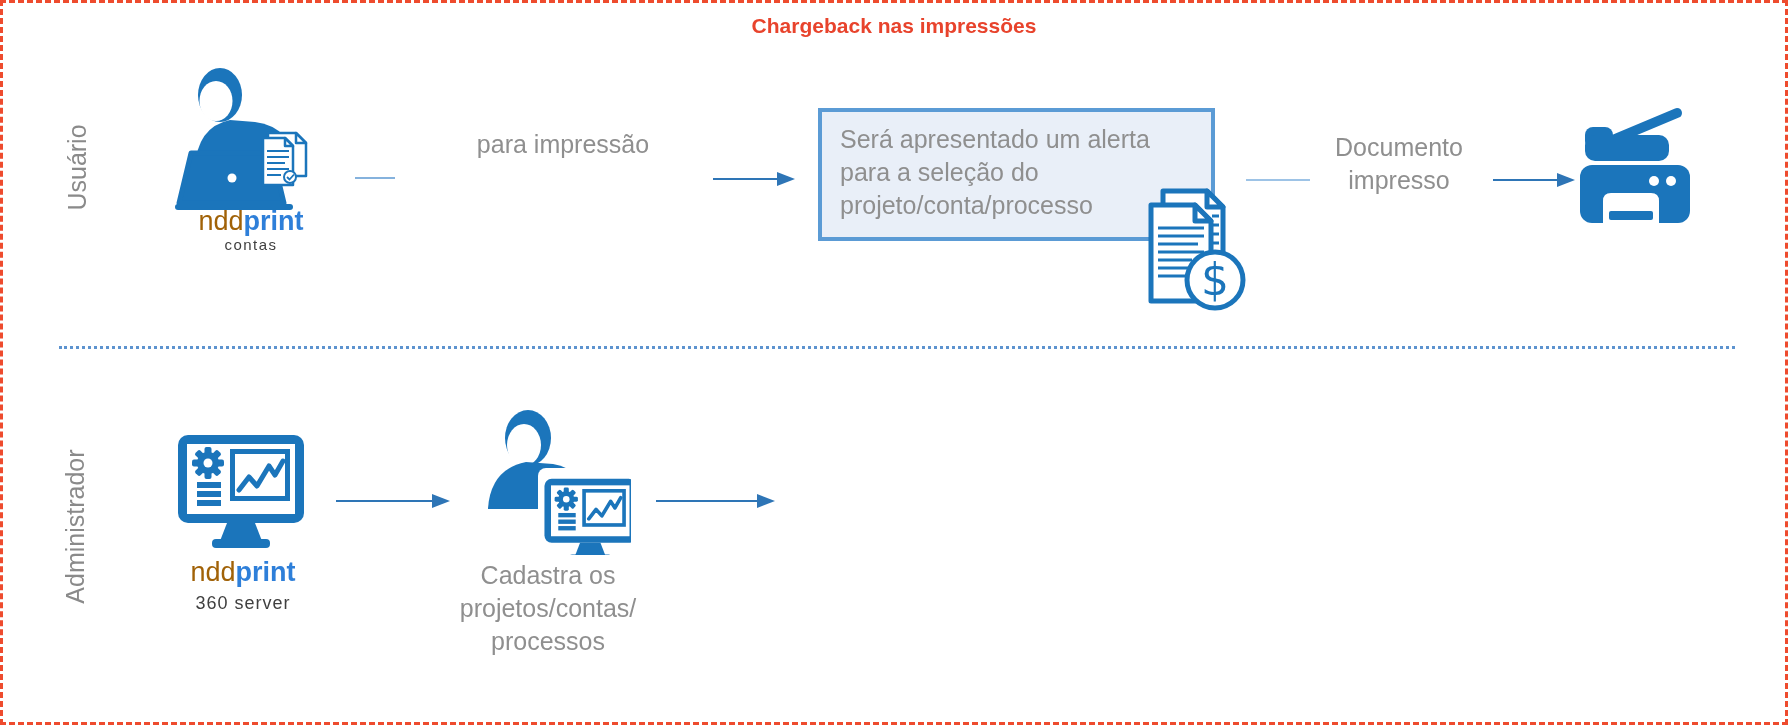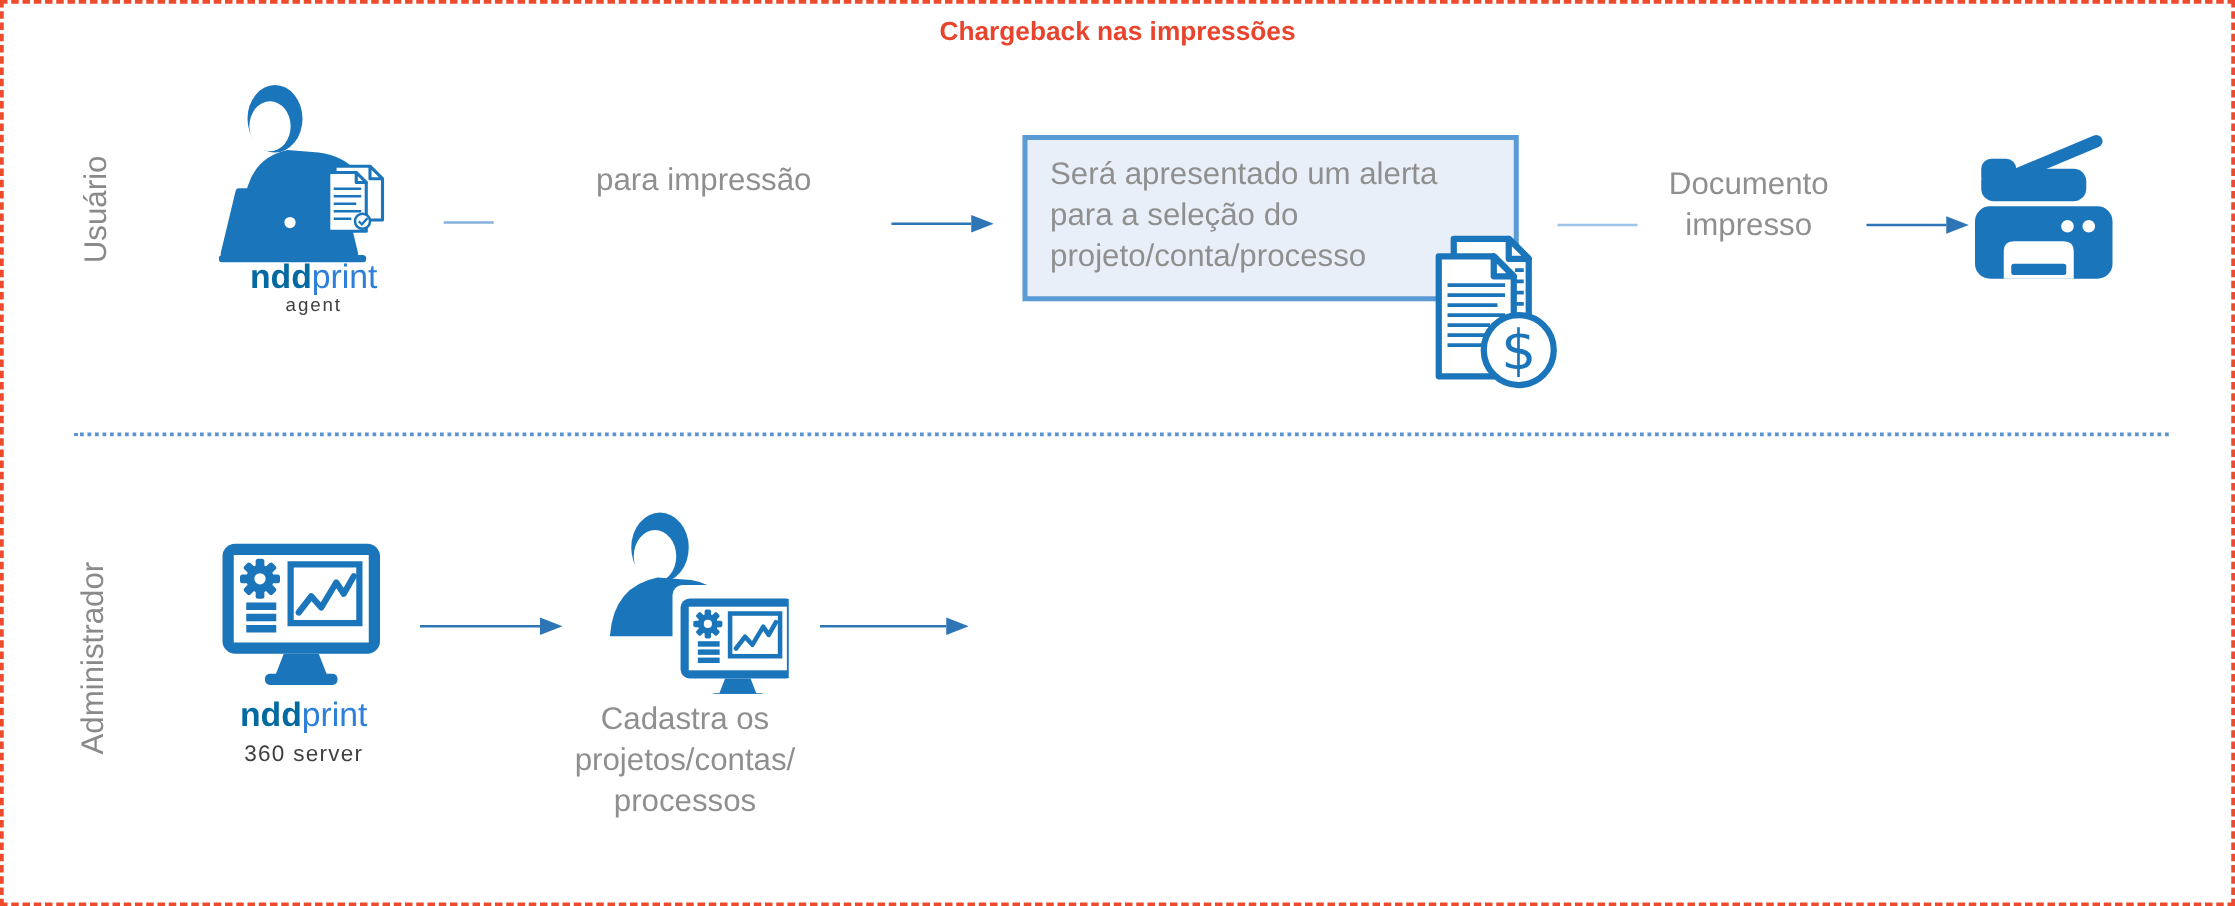--- a/index.html
+++ b/index.html
@@ -49,22 +49,22 @@
   .divider{
     position:absolute;left:56px;top:343px;width:1676px;height:0;
     border-top:3px dotted #5d93cf;
   }
   .connector{position:absolute;height:0;border-top:2px solid #85b2dd;}
   .c1{left:352px;top:174px;width:40px;}
   .c2{left:1243px;top:176px;width:64px;border-top-color:#9dc3e6;}
   .arrow{position:absolute;}
   .brand{position:absolute;text-align:center;line-height:1;}
   .brand .word{font-size:27px;letter-spacing:0;}
-  .brand .ndd{font-weight:700;color:#0369a1;}
-  .brand .print{font-weight:400;color:#2e7fd9;}
+  .brand .ndd{font-weight:400;color:#a16207;}
+  .brand .print{font-weight:700;color:#2e7fd9;}
   .brand .sub{display:block;color:#3f3f3f;margin-top:2px;}
   .brand.agent{left:175px;top:205px;width:146px;}
   .brand.agent .sub{font-size:15px;letter-spacing:1.5px;}
   .brand.server{left:167px;top:556px;width:146px;}
   .brand.server .sub{font-size:18px;letter-spacing:1px;margin-top:8px;}
   .icon{position:absolute;}
 </style>
 </head>
 <body>
 
@@ -120,21 +120,21 @@
       <line x1="92" y1="98" x2="110" y2="98"></line>
       <line x1="92" y1="104" x2="114" y2="104"></line>
       <line x1="92" y1="110" x2="106" y2="110"></line>
     </g>
     <circle cx="115" cy="112" r="6" fill="#fff" stroke="#1b75bb" stroke-width="2"></circle>
     <path d="M112 112 l2.5 2.5 l4.5 -5" fill="none" stroke="#1b75bb" stroke-width="1.8"></path>
   </svg>
 
   <div class="brand agent">
     <span class="word ndd">ndd</span><span class="word print">print</span>
-    <span class="sub">agent</span>
+    <span class="sub">contas</span>
   </div>
 
   <div class="connector c1"></div>
 
   <div class="gray-step send-step">
     <div>para impressão</div>
   </div>
 
   <svg class="arrow" style="left:710px;top:168px" width="82" height="16">
     <line x1="0" y1="8" x2="64" y2="8" stroke="#2e75b6" stroke-width="2"></line>

